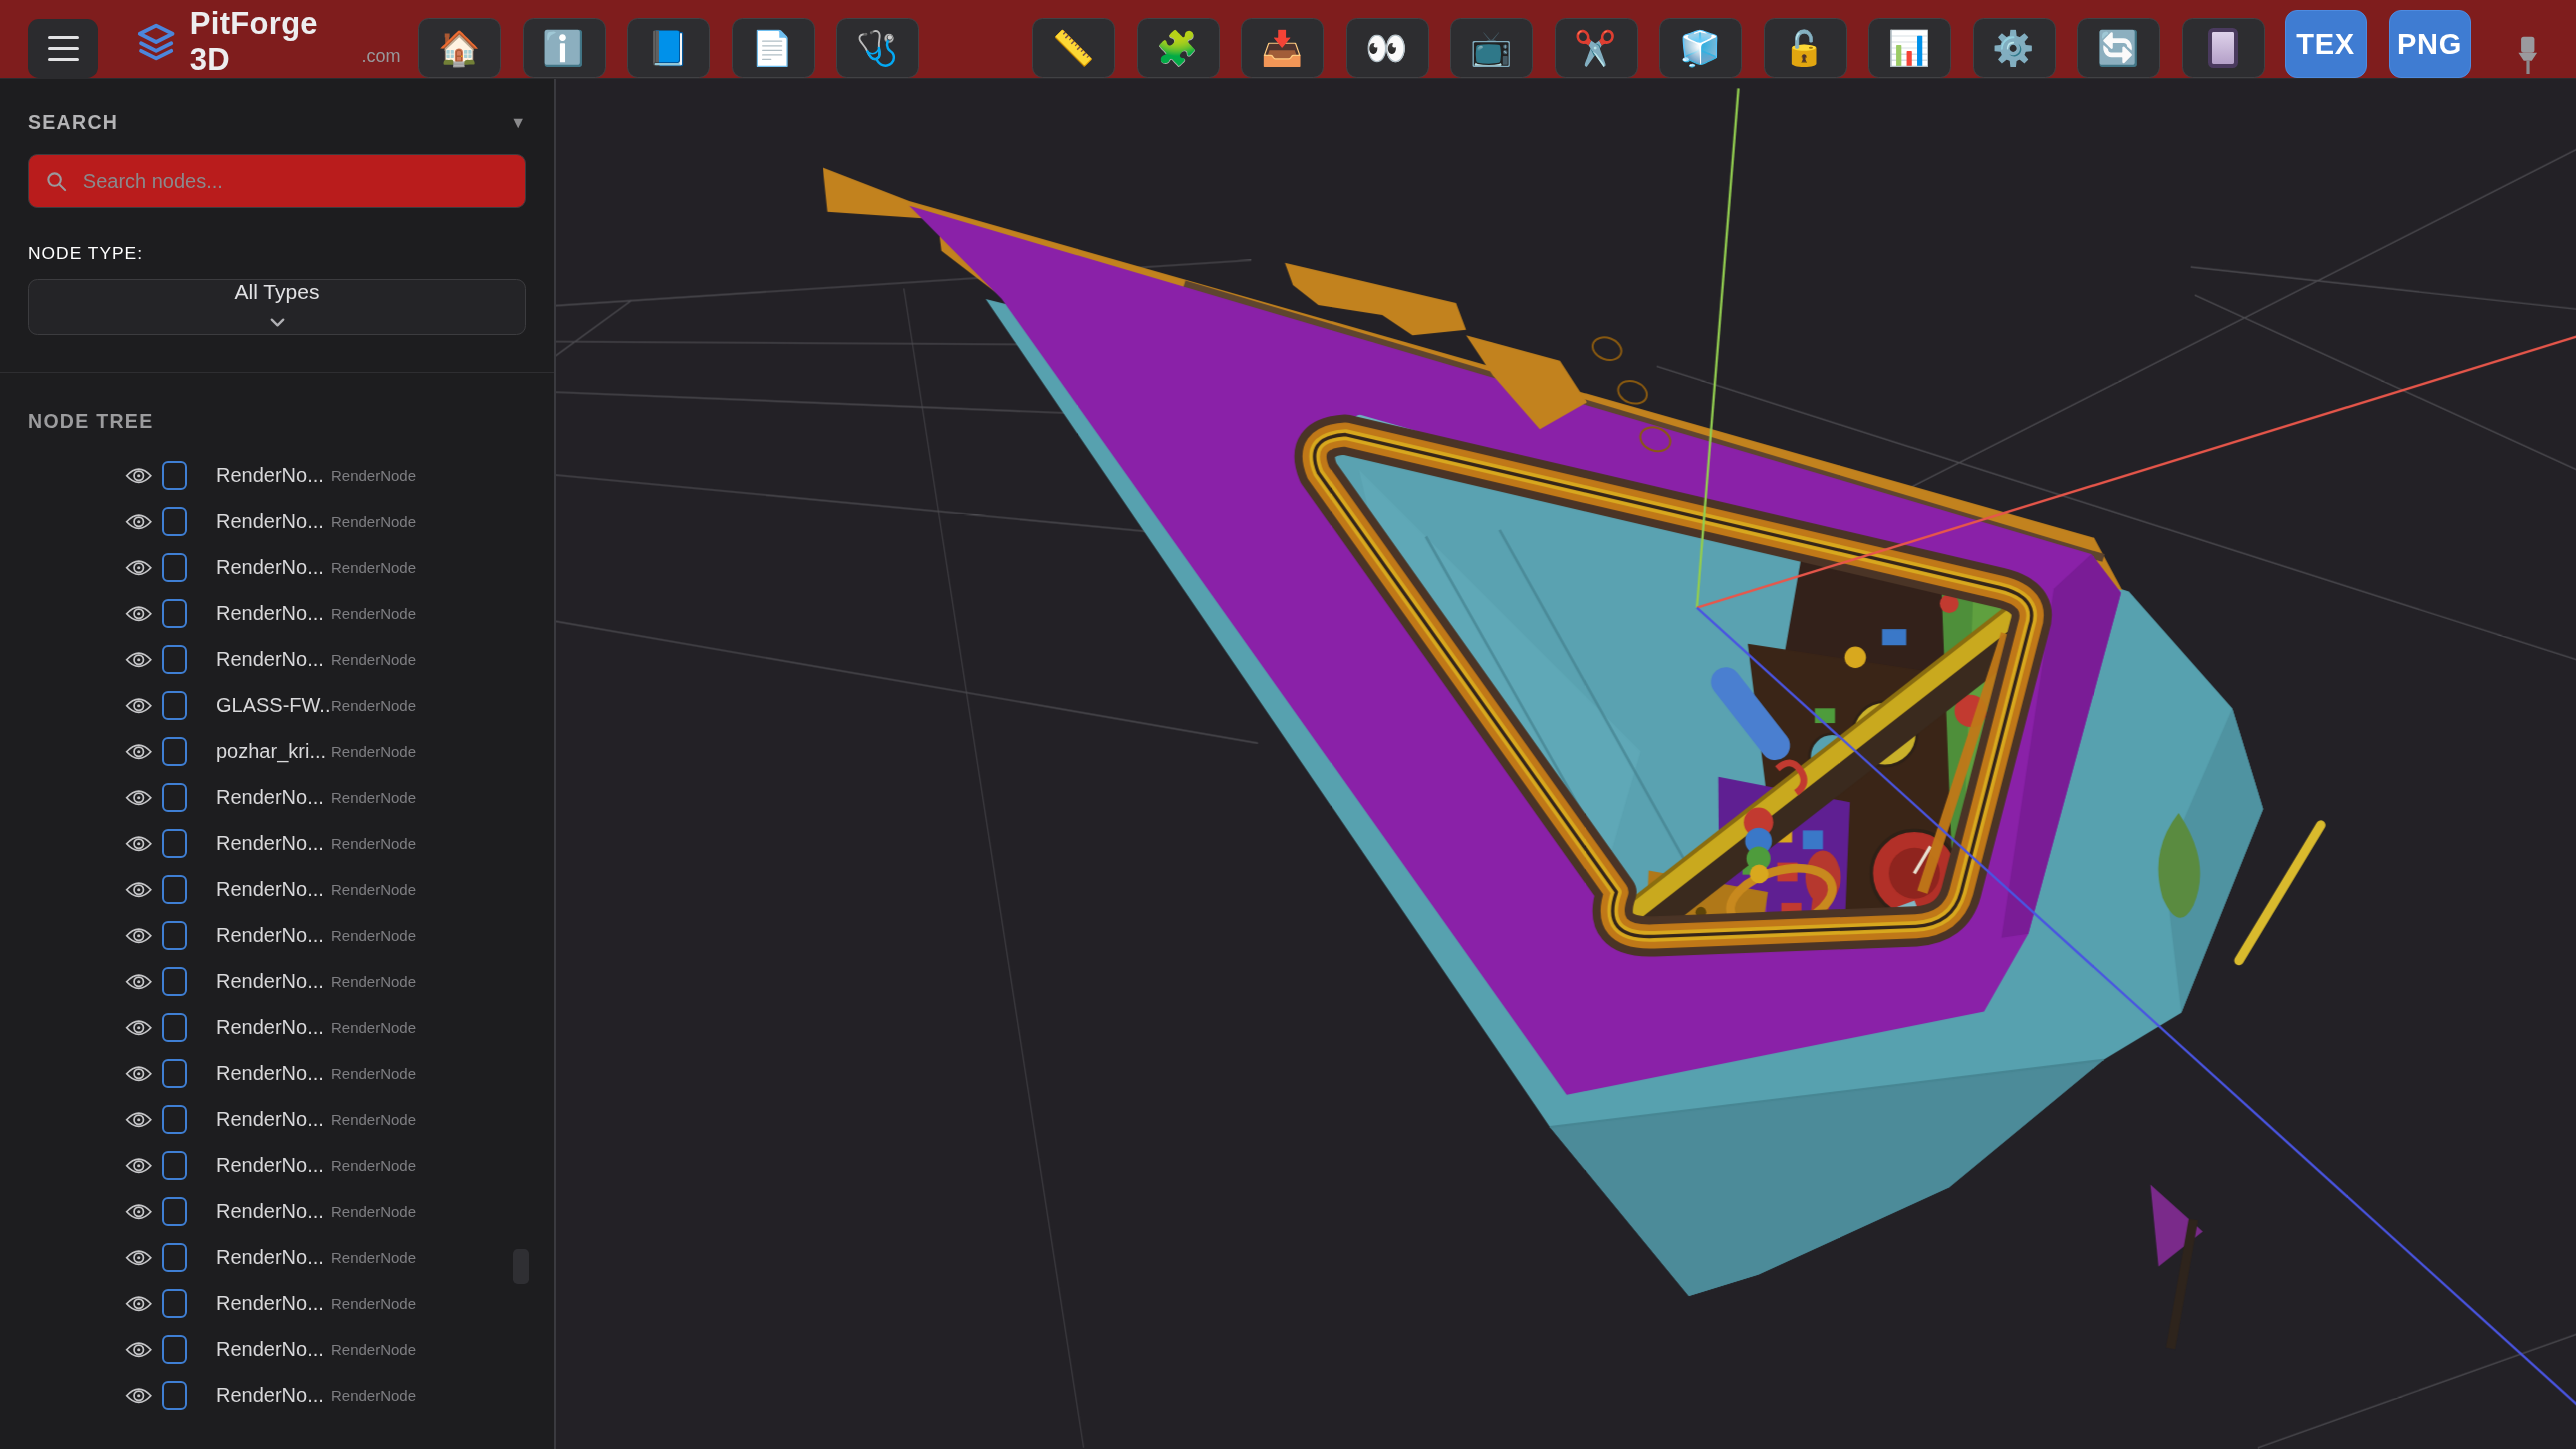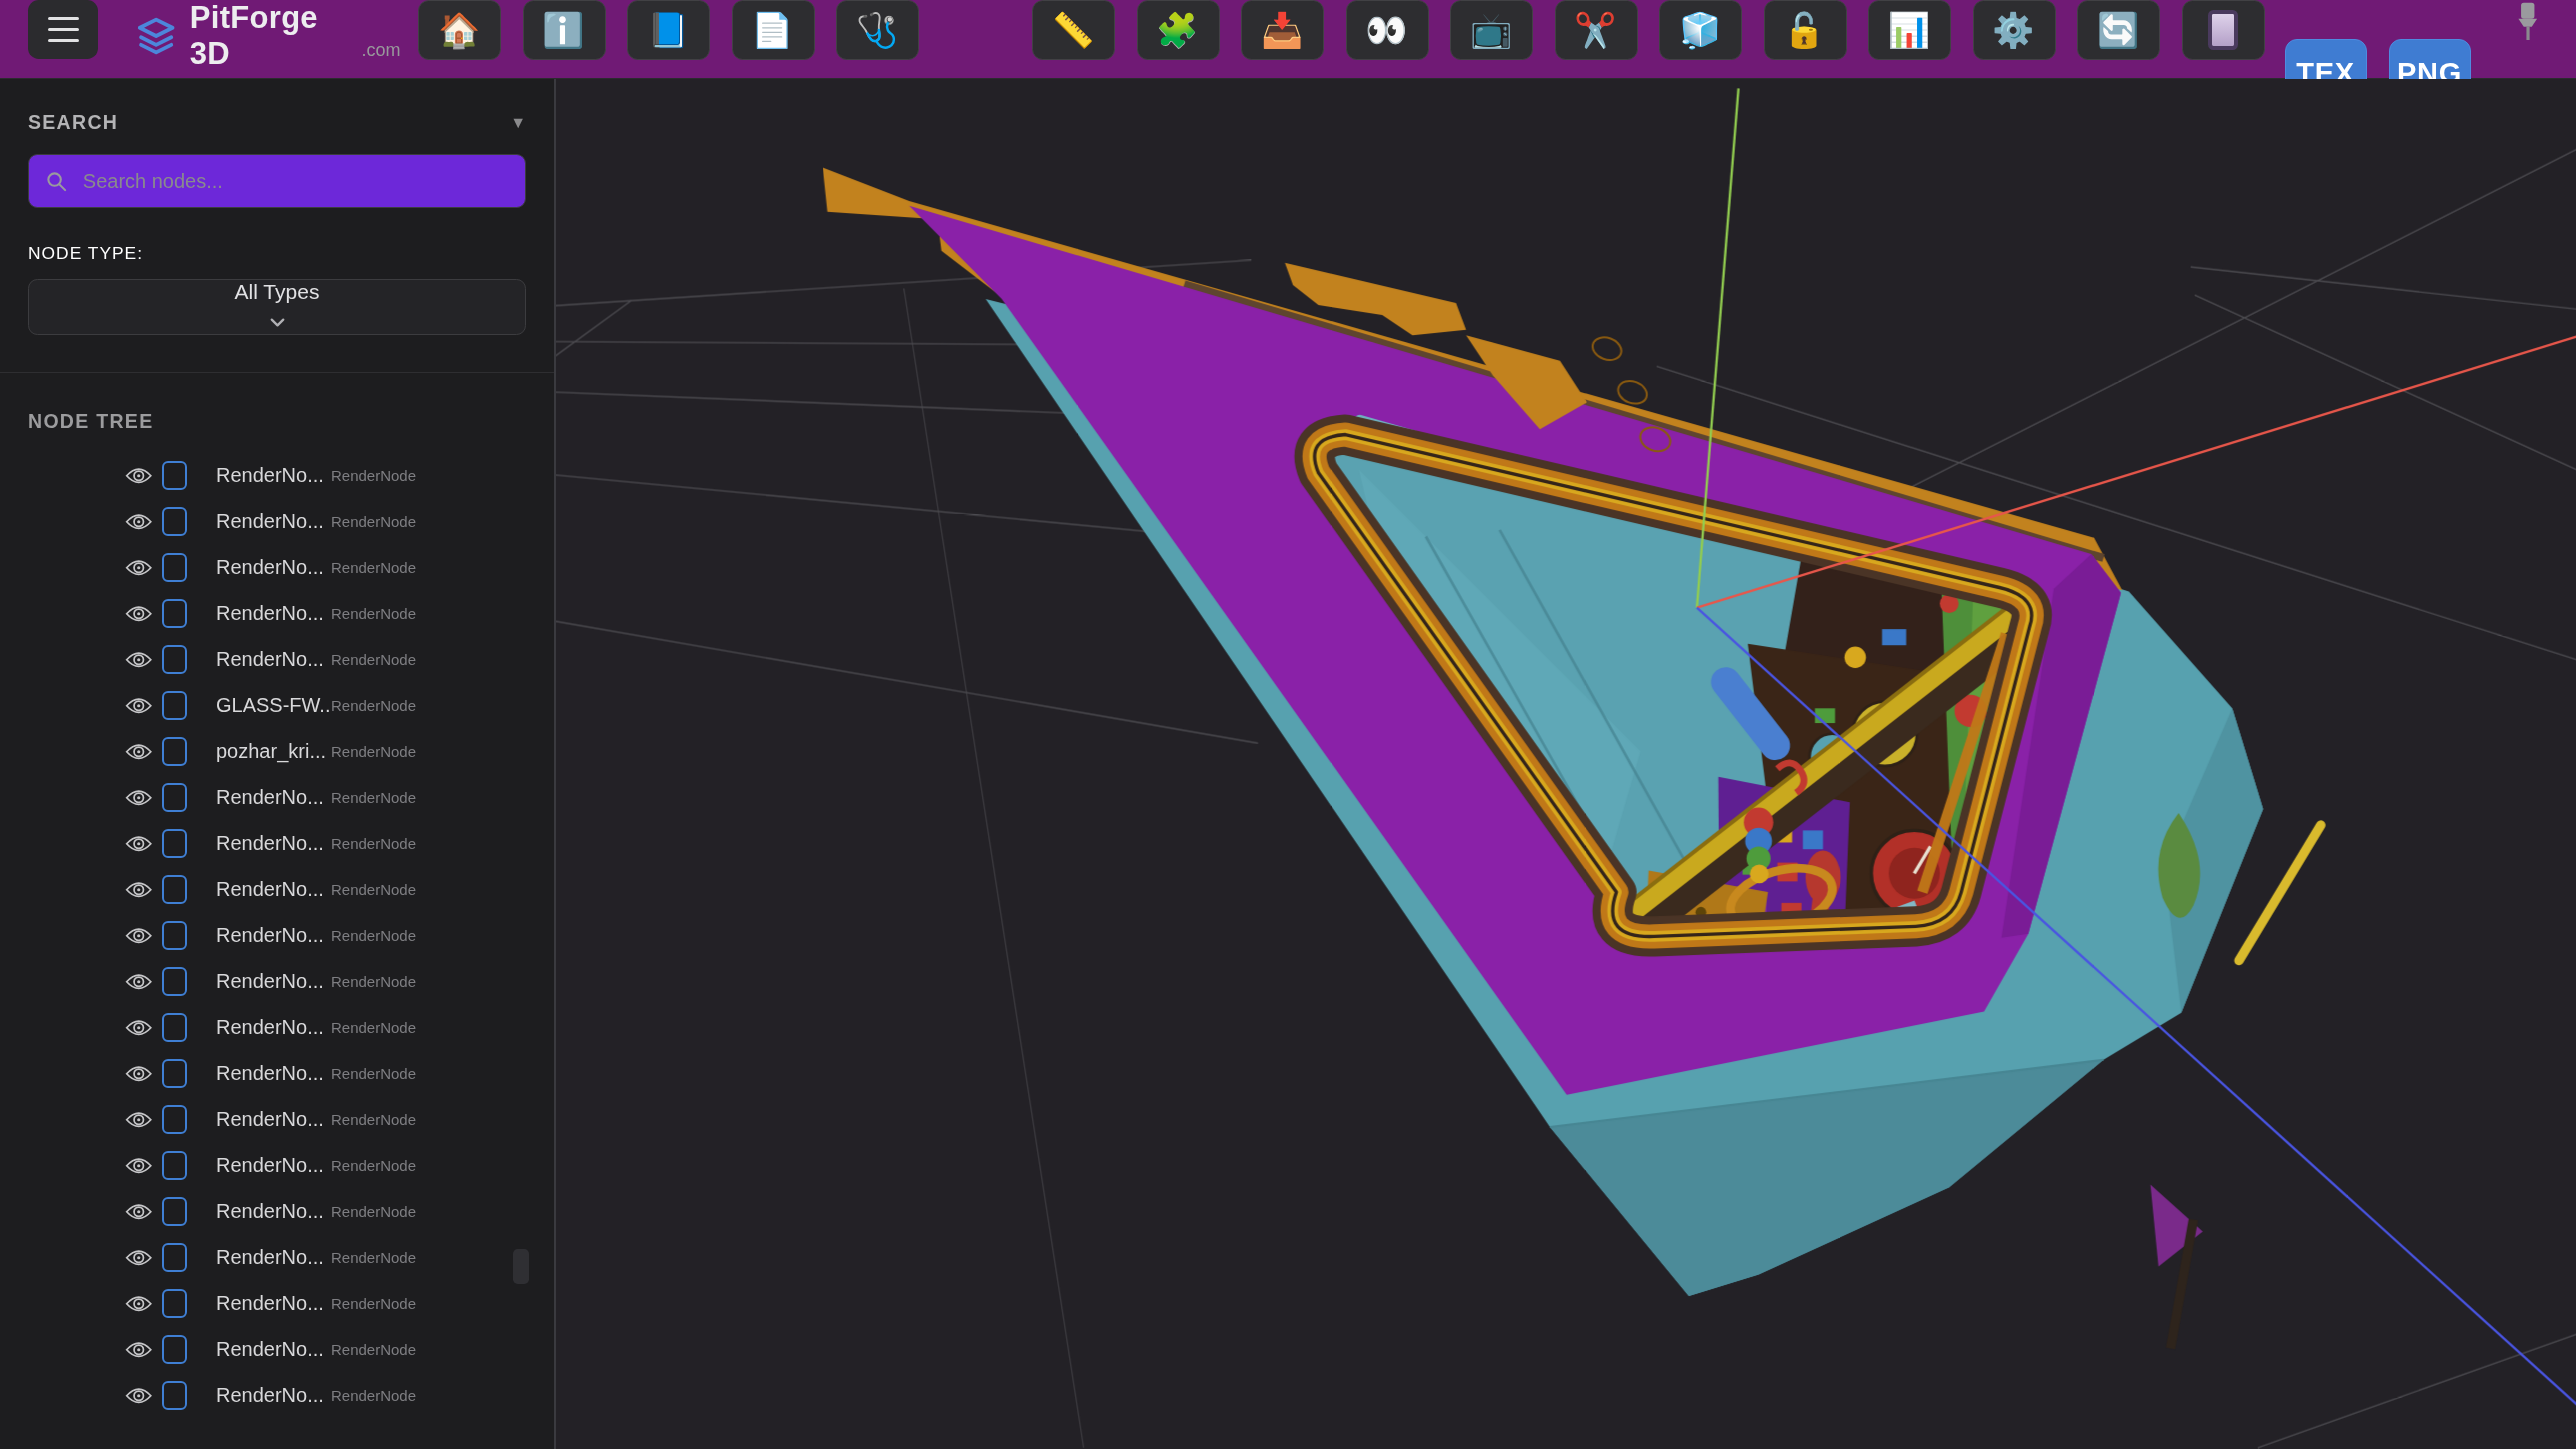--- a/index.html
+++ b/index.html
@@ -1,22 +1,22 @@
 <!DOCTYPE html>
 <html style="font-size:10.7px"><head>
 <meta charset="utf-8">
 <style>
   * { margin:0; padding:0; box-sizing:border-box; }
   html,body { width:2576px; height:1449px; overflow:hidden; background:#232126;
     font-family:"Liberation Sans", sans-serif; }
   .app { width:2576px; height:1449px; display:flex; flex-direction:column; }
 
   
-  header { height:79px; background:#701a75; border-bottom:1.3px solid #2b2b2e;
-    display:flex; align-items:flex-start; padding:0 34px 0 28px; flex:0 0 auto; }
+  header { height:79px; background:#7f1d1d; border-bottom:1.3px solid #2b2b2e;
+    display:flex; align-items:flex-end; padding:0 34px 0 28px; flex:0 0 auto; }
   .hamburger { width:75px; height:59px; background:#2b2b2e; border:none; border-radius:10.7px;
     display:flex; flex-direction:column; align-items:center; justify-content:center; gap:7.4px; cursor:pointer; }
   .hamburger i { display:block; width:31px; height:3.4px; background:#e2e2e4; border-radius:2px; }
   .logo { display:flex; align-items:center; margin-left:38px; }
   .logo-text { font-size:31px; font-weight:bold; color:#ededef; margin-left:13.4px; letter-spacing:0.3px; }
   .logo-suffix { font-size:18px; color:#98989b; margin-left:9.4px; align-self:flex-end; margin-bottom:11px; }
   .tool-group { display:flex; gap:21.5px; }
   .tg-left { margin-left:17.4px; }
   .tg-mid  { margin-left:113px; }
   .tool-btn { width:83px; height:60px; background:#2d2d30; border:1.3px solid #414144; border-radius:10.7px;
@@ -30,21 +30,21 @@
     font-family:"Liberation Sans", sans-serif;margin-top:39px; }
   .pin { margin-left:42px; display:flex; align-items:center; }
 
   
   .body { flex:1; display:flex; min-height:0; }
   aside { width:556px; flex:0 0 auto; background:#1d1d1f; border-right:2px solid #3a3a3f;
     padding:0 28px; position:relative; overflow:hidden; }
   .section-head { margin-top:32px; display:flex; align-items:center; justify-content:space-between; }
   .section-title { font-size:19.5px; font-weight:bold; color:#b4b4b6; letter-spacing:1.3px; }
   .collapse-icon { font-size:16px; color:#8a8a8c; }
-  .search-box { margin-top:20px; height:54px; background:#6d28d9; border:1.3px solid #3c3c3f; border-radius:9.4px;
+  .search-box { margin-top:20px; height:54px; background:#b91c1c; border:1.3px solid #3c3c3f; border-radius:9.4px;
     display:flex; align-items:center; padding:0 16px; }
   .search-box svg { flex:0 0 auto; }
   .search-input { background:transparent; border:none; outline:none; color:#d6d6d8; font-size:20px;
     margin-left:14.8px; width:100%; font-family:"Liberation Sans", sans-serif; }
   .search-input::placeholder { color:#8a8a8d; }
   .field-label { margin-top:35px; font-size:17.4px; color:#ffffff; letter-spacing:1px; }
   .select { margin-top:14.8px; height:56px; background:#242427; border:1.3px solid #3c3c3f; border-radius:9.4px;
     display:flex; align-items:center; justify-content:space-between; padding:0 20px; cursor:pointer;flex-direction:column; }
   .select-value { font-size:21px; color:#e2e2e4; }
   .tree-section { margin-top:37px; border-top:1.3px solid #2e2e31; margin-left:-28px; margin-right:-28px;

